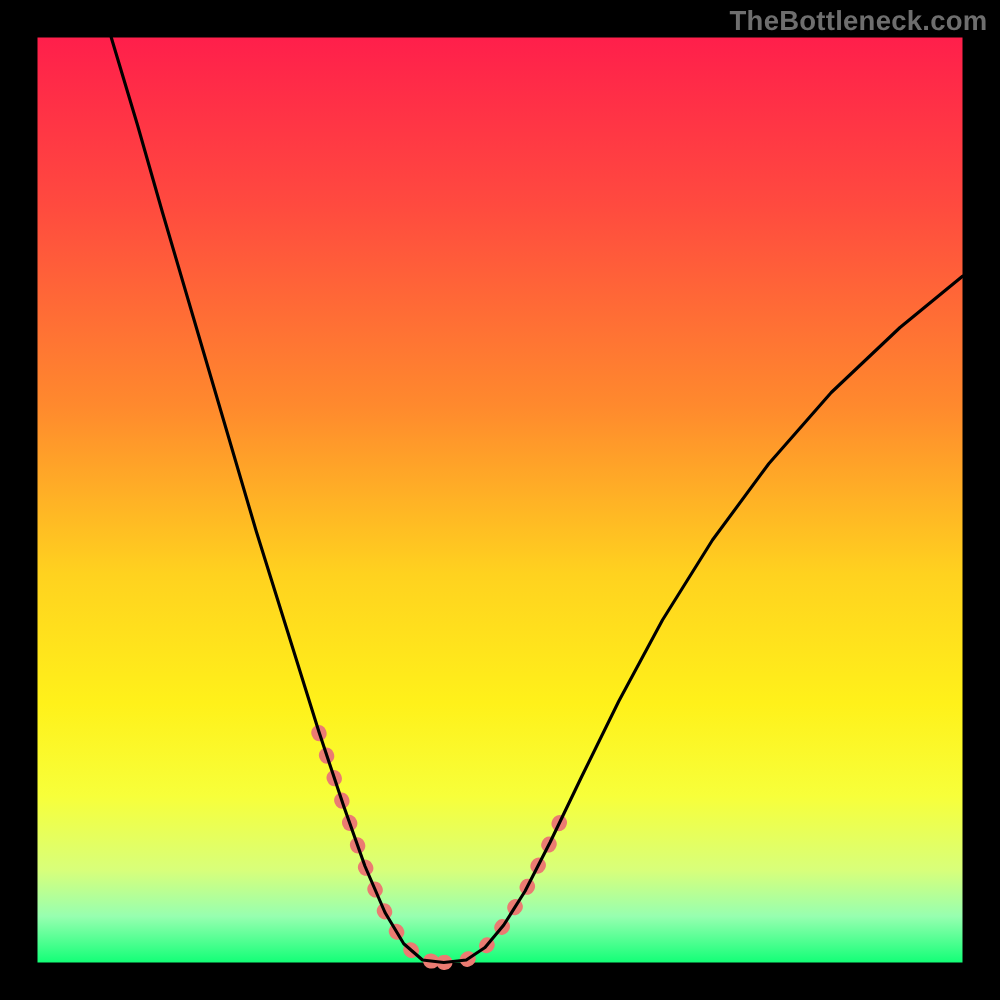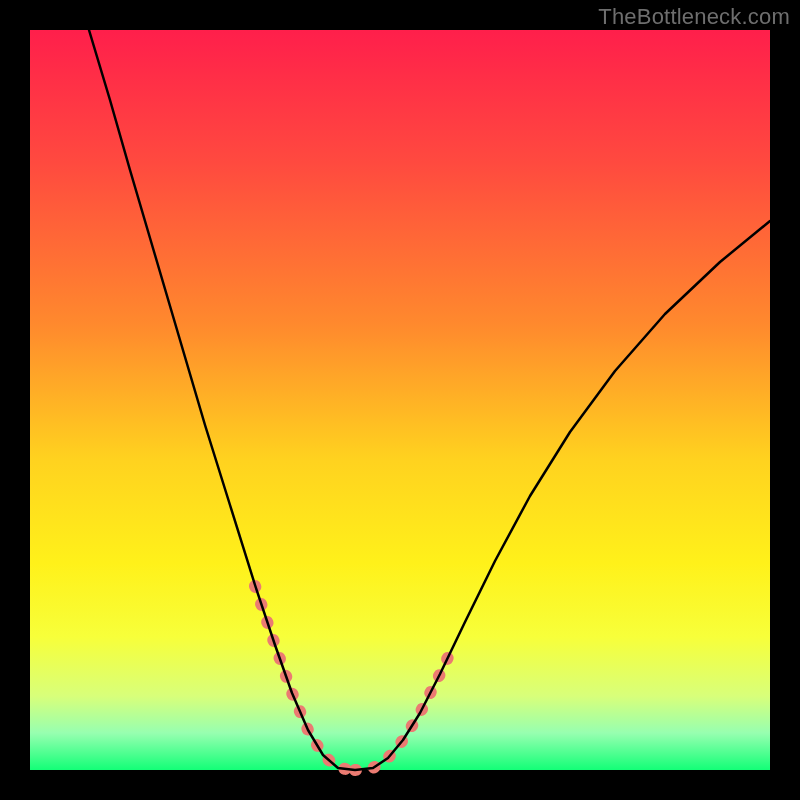--- a/index.html
+++ b/index.html
@@ -26,21 +26,21 @@
     width: 740px;
     height: 740px;
     
   }
   .watermark {
     position: absolute;
     top: 4px;
     right: 10px;
     color: #6e6e6e;
     font-size: 22px;
-    font-weight: 400;
+    font-weight: 700;
     letter-spacing: 0.2px;
   }
   svg.curve {
     position: absolute;
     top: 0;
     left: 0;
     width: 740px;
     height: 740px;
     overflow: visible;
   }

